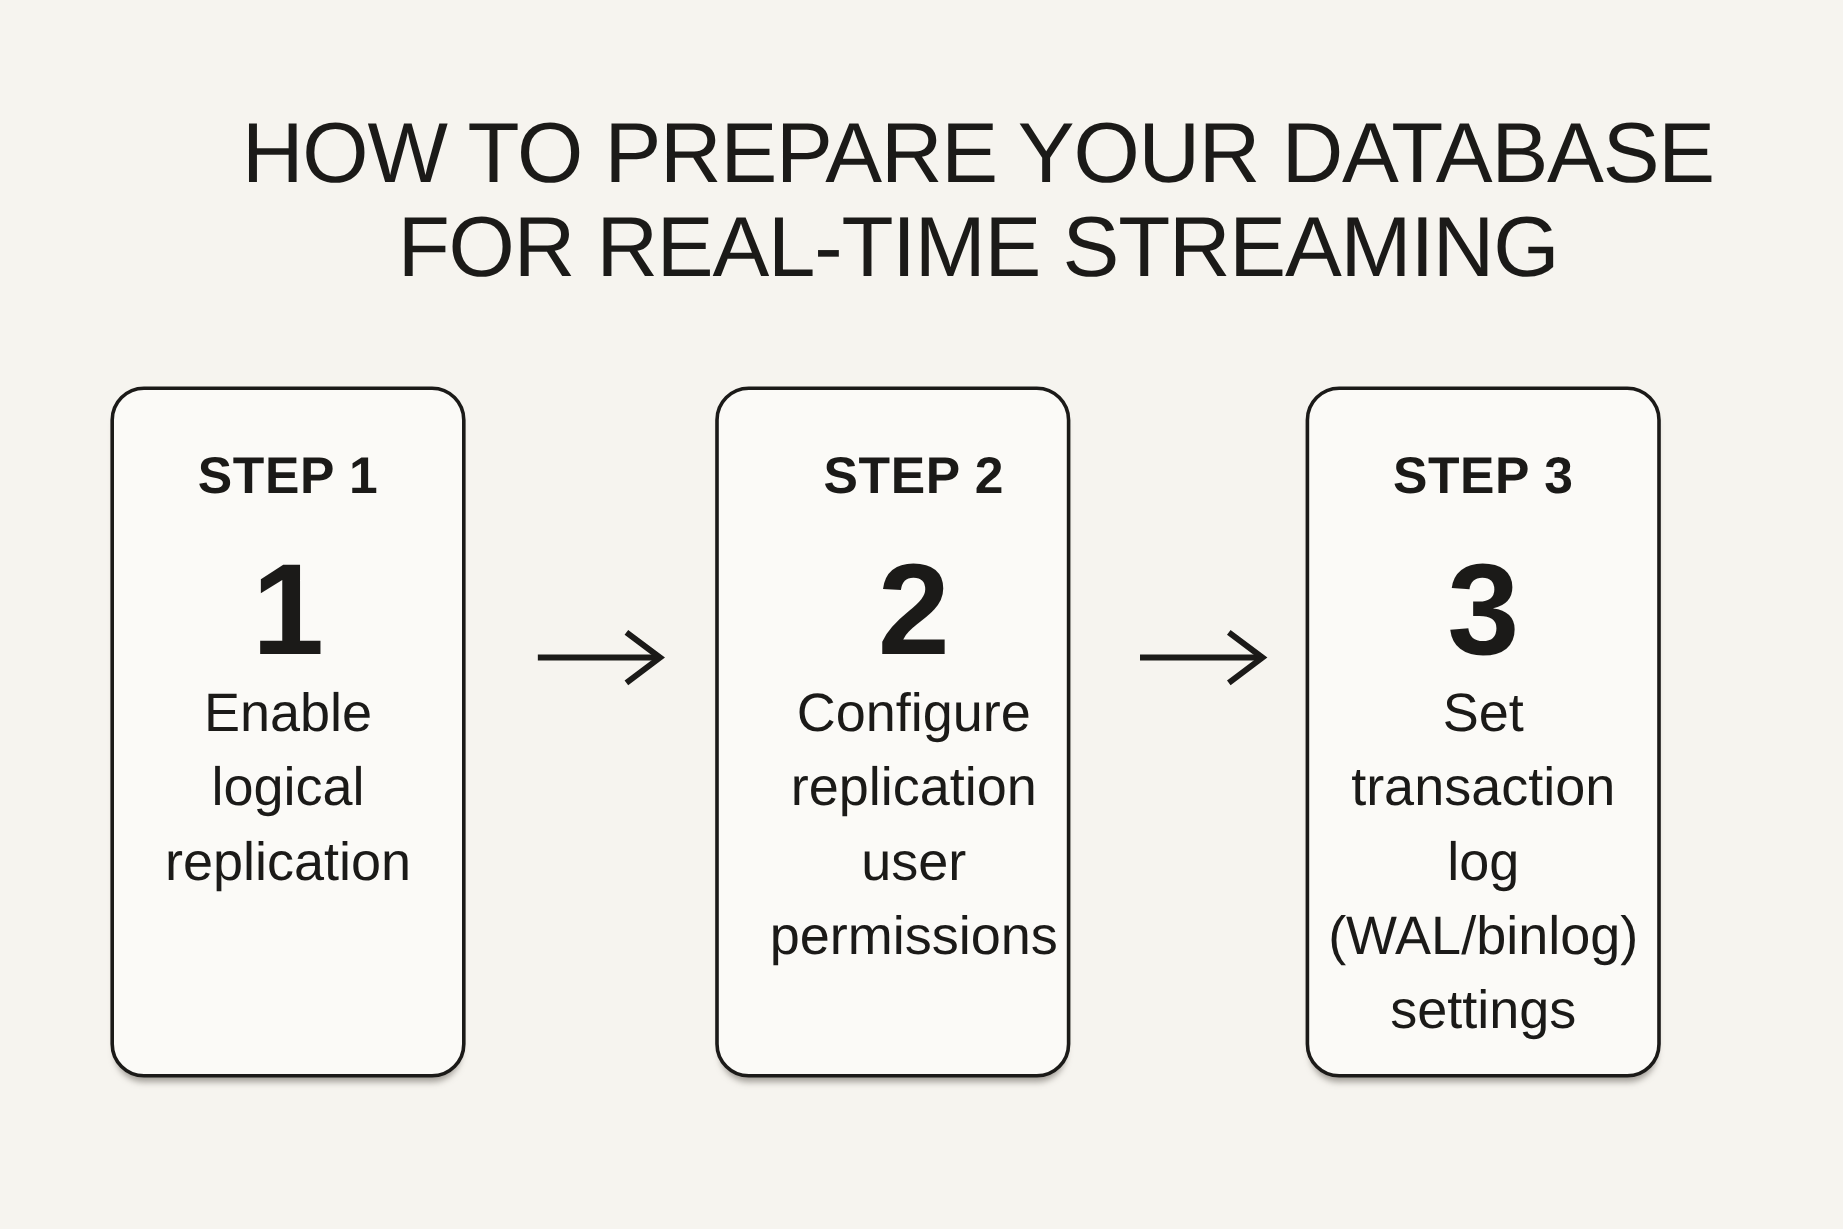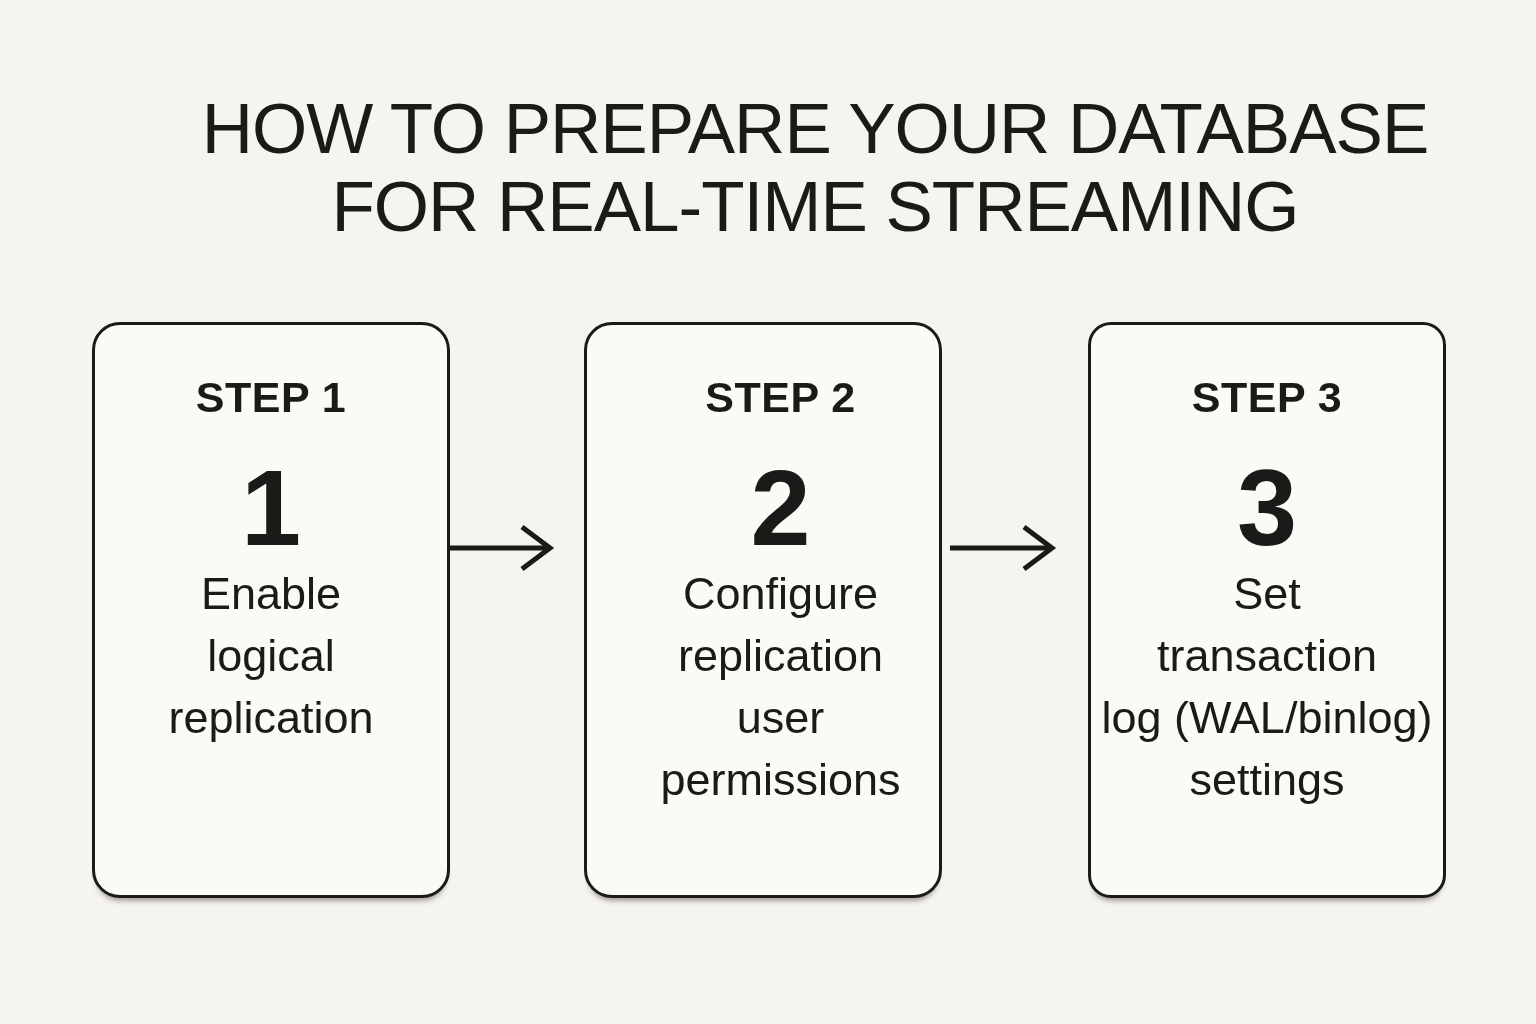--- a/index.html
+++ b/index.html
@@ -32,31 +32,31 @@
     font-size: 71px;
     line-height: 78px;
     font-weight: normal;
     letter-spacing: -1px;
     white-space: pre-line;
     color: var(--ink);
   }
   .card {
     position: absolute;
     top: 322px;
-    width: 358px;
+    width: 296px;
     height: 576px;
     background: var(--card);
     border: 3px solid var(--ink);
     border-radius: 28px;
     box-shadow: 0 7px 5px -4px rgba(95, 90, 82, 0.55);
     text-align: center;
   }
   .card-1 { left: 92px; }
-  .card-2 { left: 584px; padding-left: 35px; }
-  .card-3 { left: 1088px; border-radius: 23px; }
+  .card-2 { left: 596px; padding-left: 35px; }
+  .card-3 { left: 1088px; }
   .step-label {
     margin-top: 50px;
     font-size: 43px;
     line-height: 44px;
     font-weight: bold;
     letter-spacing: 0.5px;
   }
   .step-number {
     margin-top: 34px;
     font-size: 108px;

